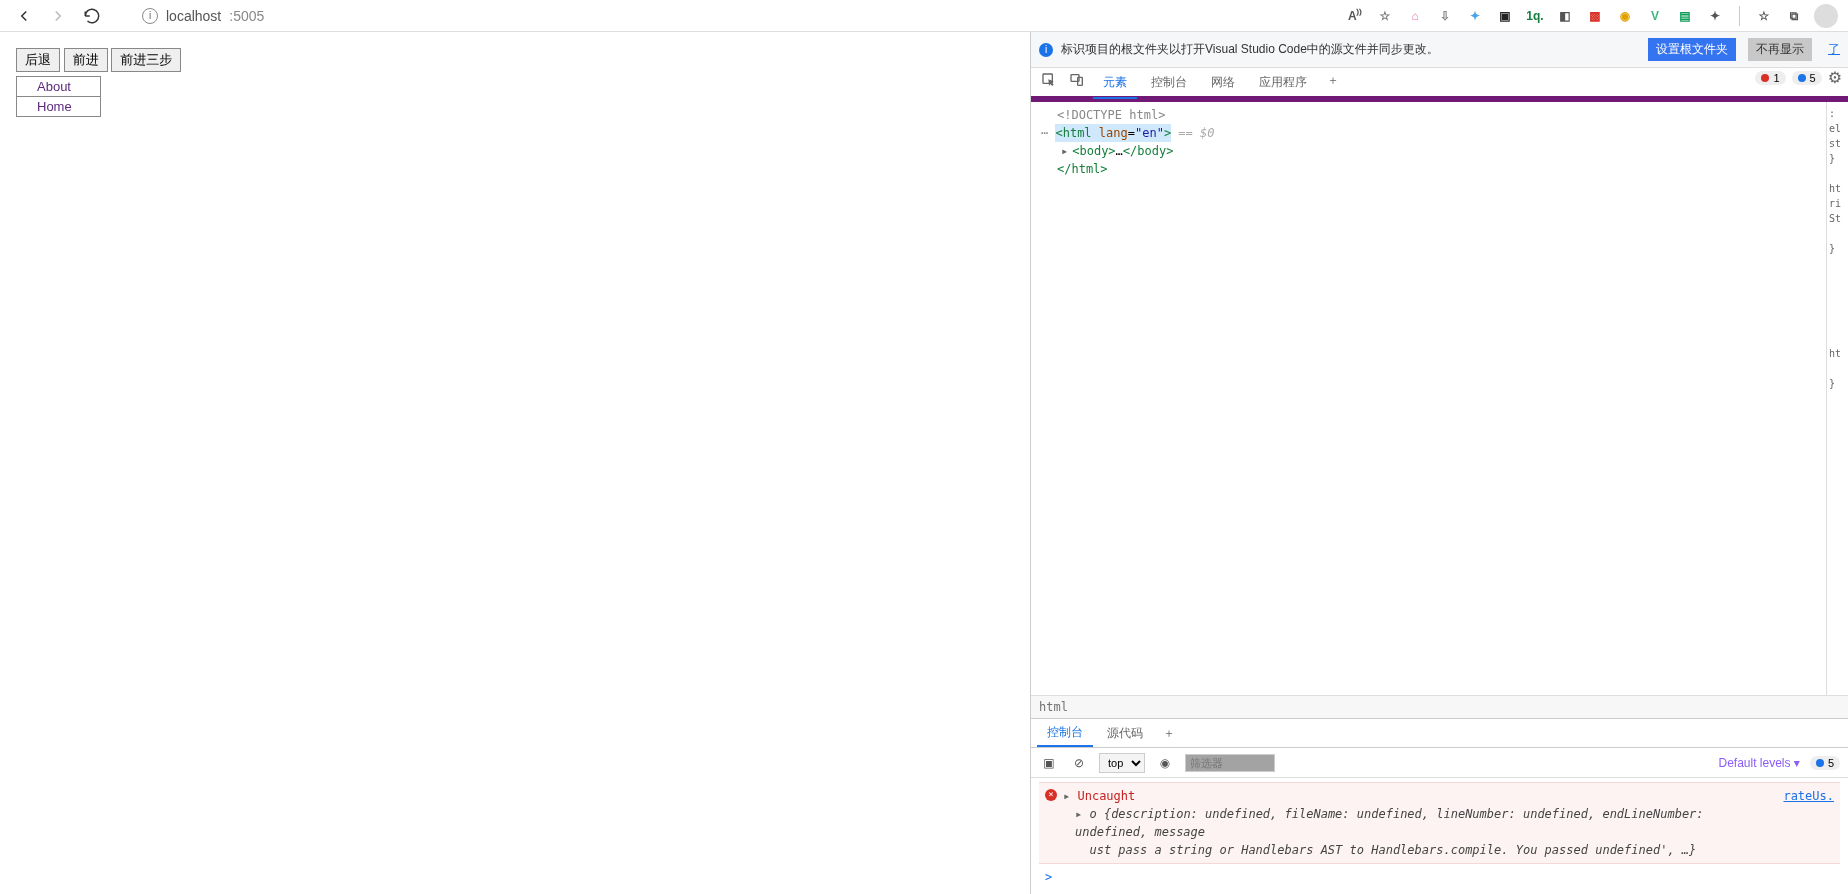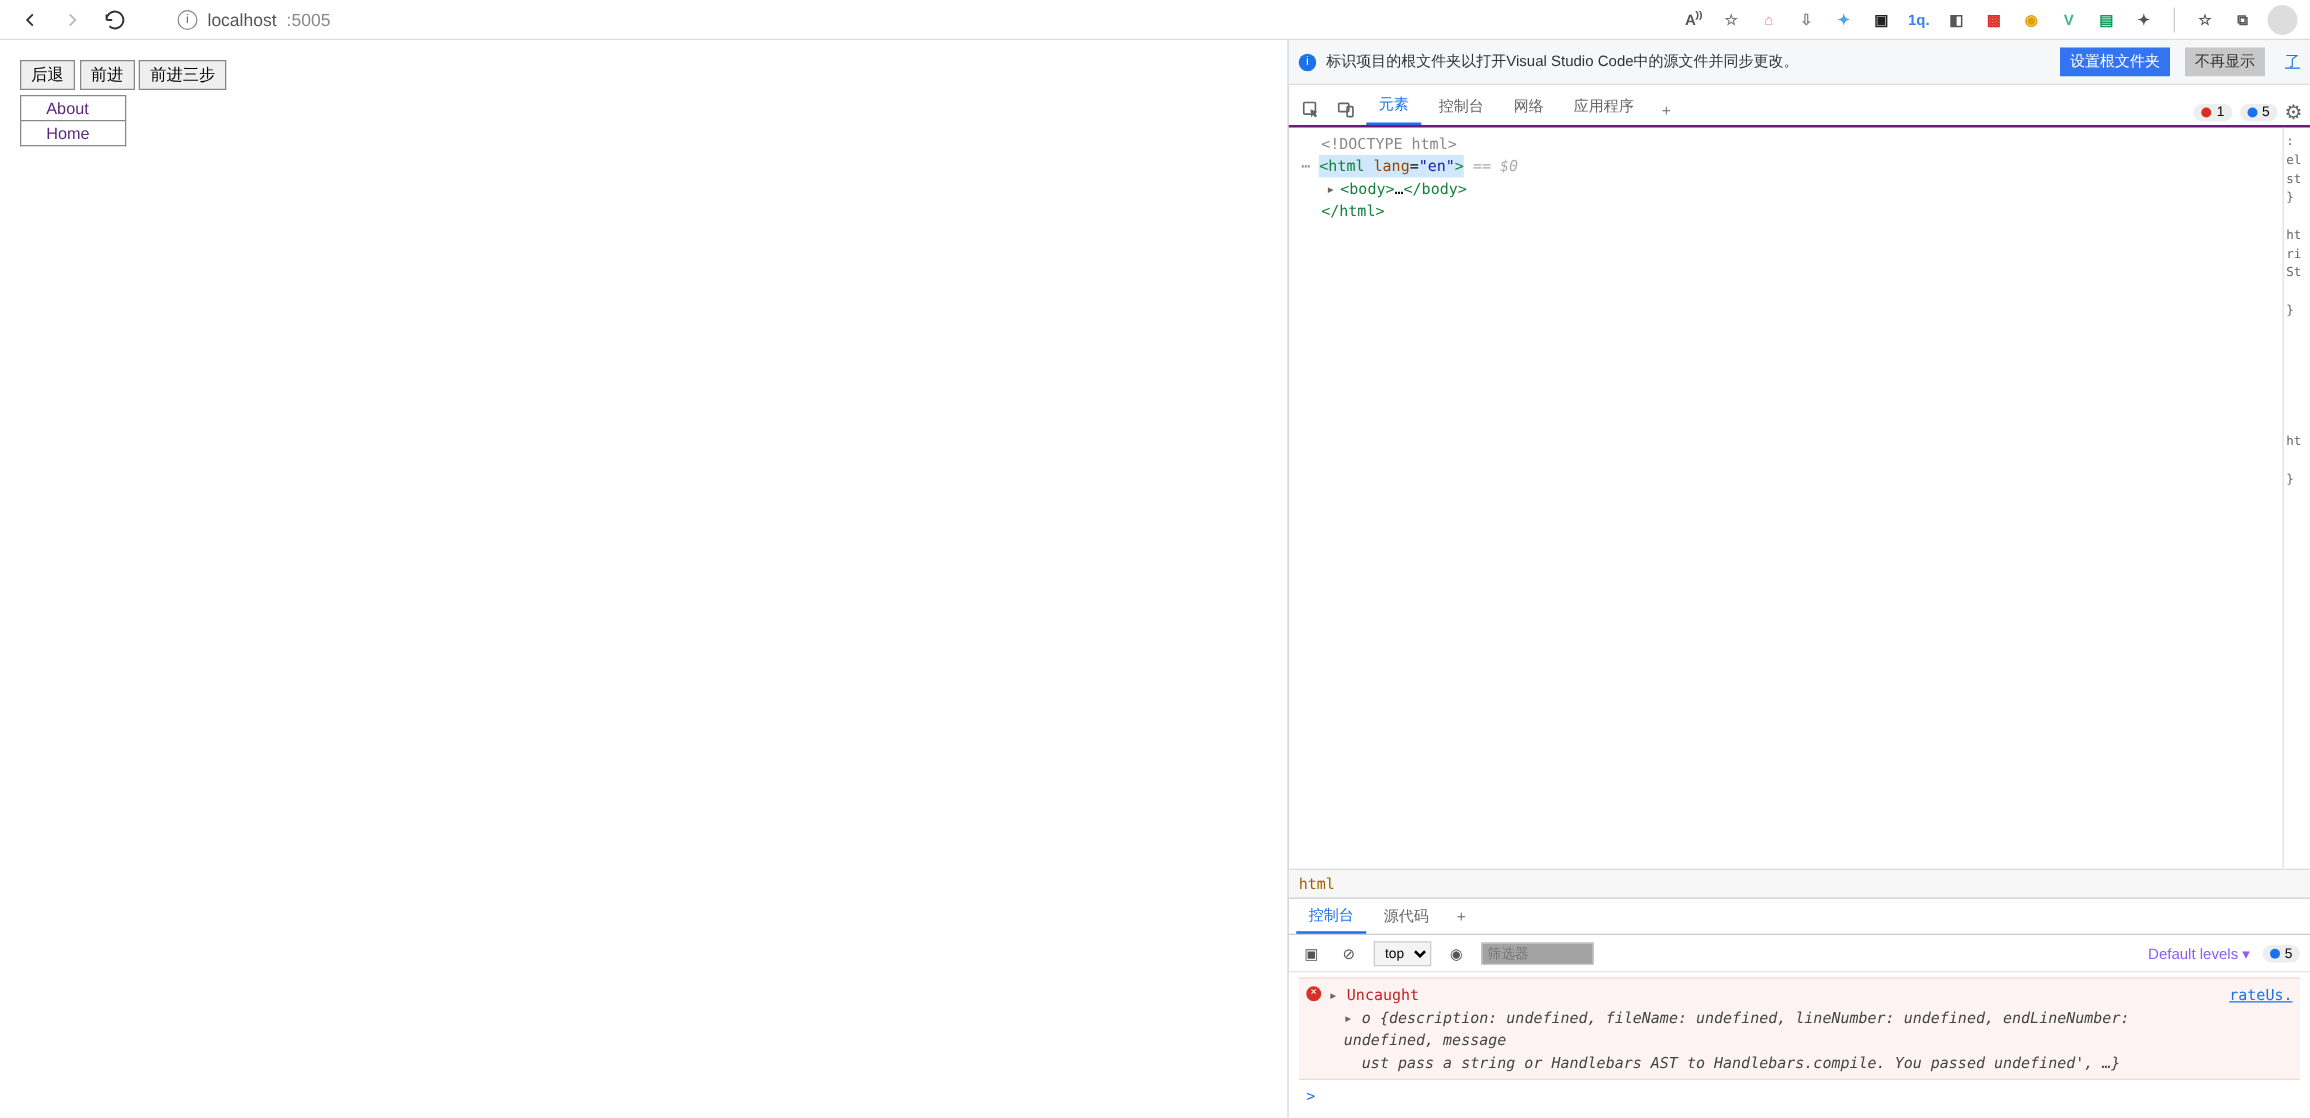--- a/index.html
+++ b/index.html
@@ -149,22 +149,22 @@
       cursor: pointer;
       color: #fff;
       background: #3574f0;
       margin-left: 4px;
     }
     .dt-notif-btn.secondary { background: #c8c8c8; color: #333; }
     .dt-notif-link { color: #1a73e8; margin-left: 8px; text-decoration: underline; cursor: pointer; }
 
     .dt-tabs {
       display: flex;
-      align-items: flex-end;
-      border-bottom: 2px solid #701a75;
+      align-items: flex-start;
+      border-bottom: 6px solid #701a75;
       height: 34px;
       padding: 0 6px;
       gap: 4px;
     }
     .dt-tab-icon {
       width: 24px; height: 24px;
       display: flex; align-items: center; justify-content: center;
       color: #666;
     }
     .dt-tab {
@@ -224,21 +224,21 @@
       padding: 4px 2px;
       line-height: 1.5;
       white-space: pre;
       overflow: hidden;
     }
 
     .breadcrumb-bar {
       border-top: 1px solid #ddd;
       padding: 4px 8px;
       font-family: Menlo, Consolas, monospace;
-      color: #a16207;
+      color: #737373;
       background:#f7f7f7;
     }
 
     .console-tabs {
       display: flex;
       align-items: center;
       border-top: 1px solid #ccc;
       border-bottom: 1px solid #ccc;
       height: 30px;
       padding: 0 6px;
@@ -337,21 +337,21 @@
   </div>
   <div class="toolbar-spacer"></div>
   <div class="toolbar-right">
     <span class="ext-icon" style="color:#555">A⁾⁾</span>
     <span class="ext-icon" style="color:#777">☆</span>
     <div id="ext-row" style="display:flex;gap:10px;align-items:center;">
         <span class="ext-icon" style="color: rgb(229, 122, 176);">⌂</span>
         <span class="ext-icon" style="color: rgb(136, 136, 136);">⇩</span>
         <span class="ext-icon" style="color: rgb(74, 163, 232);">✦</span>
         <span class="ext-icon" style="color: rgb(34, 34, 34);">▣</span>
-        <span class="ext-icon" style="color: #3b82f6;">1q.</span>
+        <span class="ext-icon" style="color: #15803d;">1q.</span>
         <span class="ext-icon" style="color: rgb(85, 85, 85);">◧</span>
         <span class="ext-icon" style="color: rgb(217, 48, 37);">▩</span>
         <span class="ext-icon" style="color: rgb(224, 160, 0);">◉</span>
         <span class="ext-icon" style="color: rgb(65, 184, 131);">V</span>
         <span class="ext-icon" style="color: rgb(15, 157, 88);">▤</span>
         <span class="ext-icon" style="color: rgb(85, 85, 85);">✦</span>
       </div>
     <span class="vsep"></span>
     <span class="ext-icon" style="color:#555">☆</span>
     <span class="ext-icon" style="color:#555">⧉</span>

